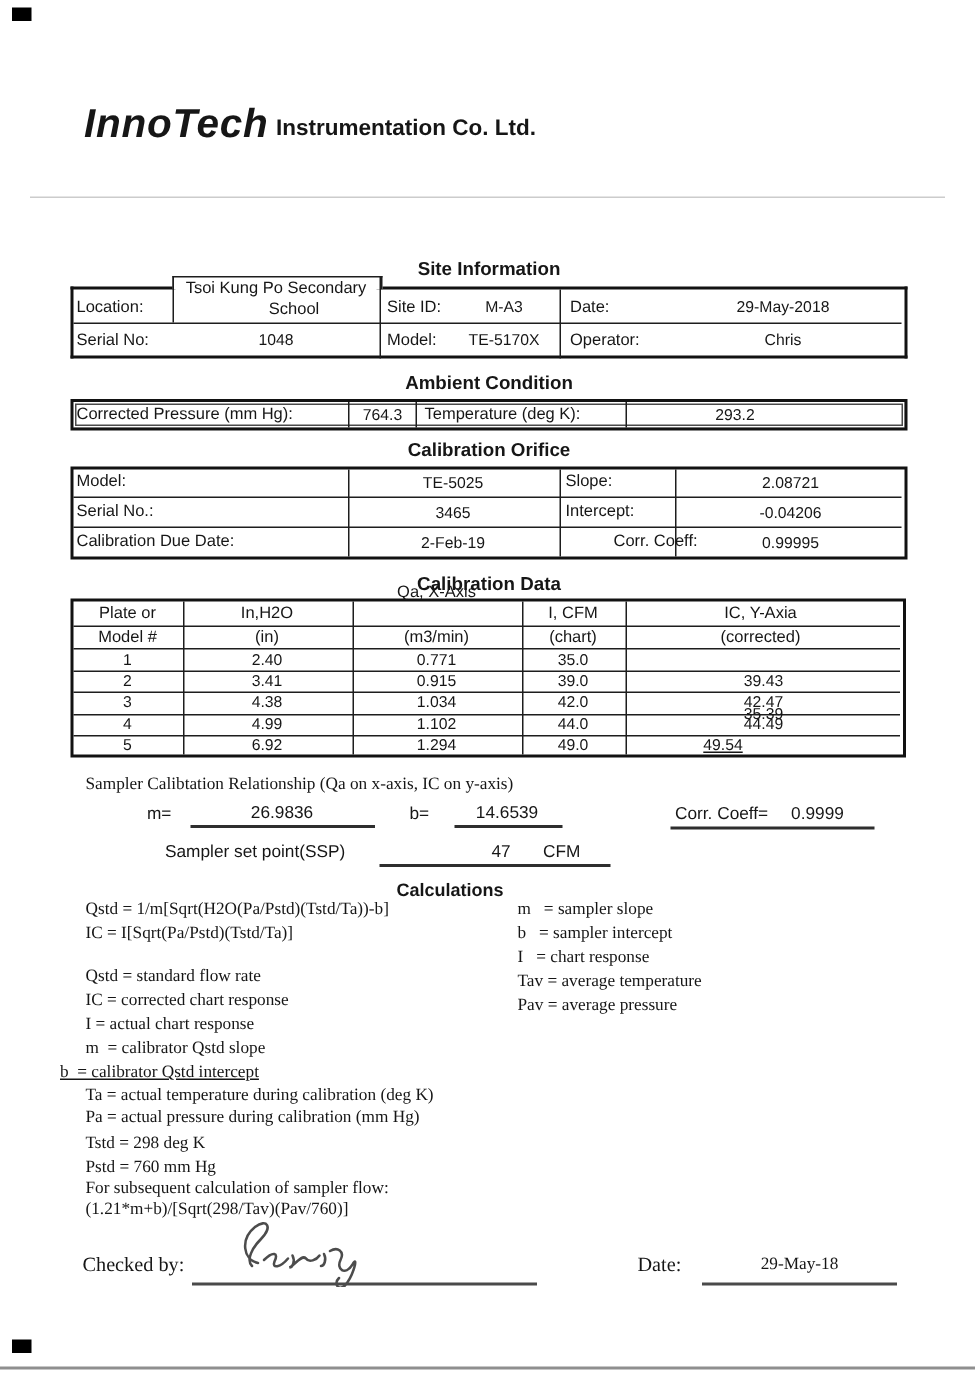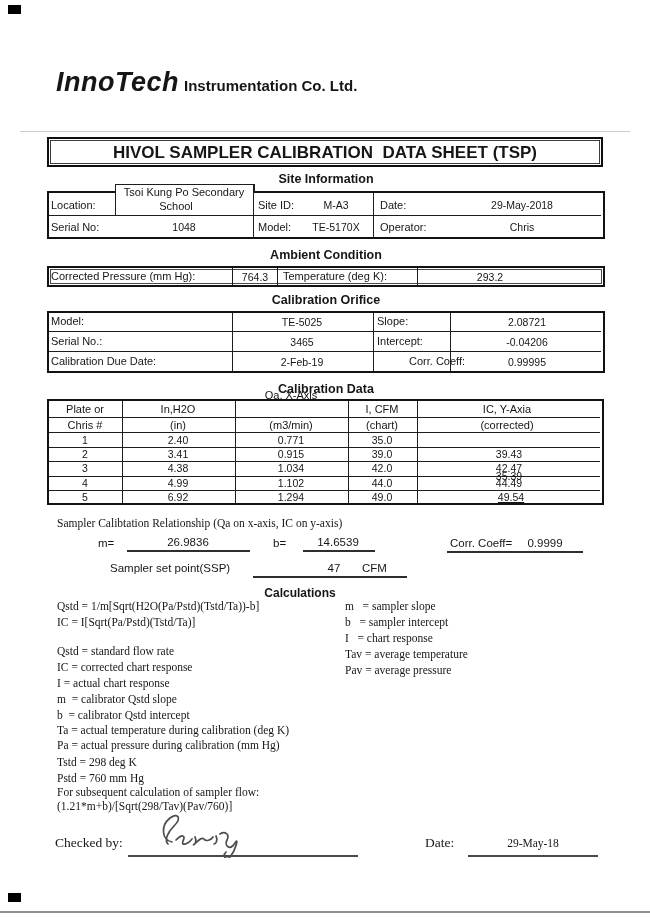--- a/index.html
+++ b/index.html
@@ -32,36 +32,35 @@
 <div class="page">
 
   <div class="mark" style="left:8px;top:5px;"></div>
   <div class="mark" style="left:8px;top:893px;"></div>
   <div class="hline" style="left:20px;top:131px;width:610px;background:#cccccc;"></div>
   <div class="hline" style="left:0;top:911px;width:650px;height:2px;background:#8f8f8f;"></div>
 
   <div class="logo-main">InnoTech</div>
   <div class="logo-suffix">Instrumentation Co. Ltd.</div>
 
-  <div class="title-box">HIVOL SAMPLER CALIBRATION  DATA SHEET (TSP)</div>
 
   <div class="heading" style="left:326px;top:172px;text-align:center;">Site Information</div>
 
   <div class="box" style="left:47px;top:191px;width:554px;height:46px;border-top:none;"></div>
   <div class="hline" style="left:47px;top:191px;width:70px;height:2px;background:#121212;"></div>
   <div class="hline" style="left:251px;top:191px;width:354px;height:2px;background:#121212;"></div>
   <div style="position:absolute;left:115px;top:184px;width:138px;height:8px;border:1px solid #1d1d1d;border-bottom:none;background:#fff;"></div>
   <div class="vline" style="left:115px;top:184px;height:31px;"></div>
   <div class="vline" style="left:253px;top:184px;height:55px;"></div>
   <div class="vline" style="left:373px;top:193px;height:46px;"></div>
   <div class="hline" style="left:49px;top:215px;width:552px;"></div>
 
   <span class="t tc" style="left:184px;top:186px;">Tsoi Kung Po Secondary</span>
   <span class="t" style="left:51px;top:199px;">Location:</span>
-  <span class="t tc" style="left:176px;top:200px;">School</span>
+  <span class="t tc" style="left:196px;top:200px;">School</span>
   <span class="t" style="left:258px;top:199px;">Site ID:</span>
   <span class="t tc v" style="left:336px;top:199px;">M-A3</span>
   <span class="t" style="left:380px;top:199px;">Date:</span>
   <span class="t tc v" style="left:522px;top:199px;">29-May-2018</span>
 
   <span class="t" style="left:51px;top:221px;">Serial No:</span>
   <span class="t tc v" style="left:184px;top:221px;">1048</span>
   <span class="t" style="left:258px;top:221px;">Model:</span>
   <span class="t tc v" style="left:336px;top:221px;">TE-5170X</span>
   <span class="t" style="left:380px;top:221px;">Operator:</span>
@@ -112,21 +111,21 @@
   <div class="hline" style="left:49px;top:461px;width:551px;"></div>
   <div class="hline" style="left:49px;top:476px;width:551px;"></div>
   <div class="hline" style="left:49px;top:490px;width:551px;"></div>
 
   <span class="t tc" style="left:85px;top:403px;">Plate or</span>
   <span class="t tc" style="left:178px;top:403px;">In,H2O</span>
   <span class="t tc" style="left:291px;top:389px;">Qa, X-Axis</span>
   <span class="t tc" style="left:382px;top:403px;">I, CFM</span>
   <span class="t tc" style="left:507px;top:403px;">IC, Y-Axia</span>
 
-  <span class="t tc" style="left:85px;top:419px;">Chris #</span>
+  <span class="t tc" style="left:85px;top:419px;">Model #</span>
   <span class="t tc" style="left:178px;top:419px;">(in)</span>
   <span class="t tc" style="left:291px;top:419px;">(m3/min)</span>
   <span class="t tc" style="left:382px;top:419px;">(chart)</span>
   <span class="t tc" style="left:507px;top:419px;">(corrected)</span>
 
   <span class="t tc v" style="left:85px;top:434px;">1</span>
   <span class="t tc v" style="left:178px;top:434px;">2.40</span>
   <span class="t tc v" style="left:291px;top:434px;">0.771</span>
   <span class="t tc v" style="left:382px;top:434px;">35.0</span>
   <span class="t tc v" style="left:509px;top:434px;margin-top:36px;">35.39</span>
@@ -146,21 +145,21 @@
   <span class="t tc v" style="left:85px;top:477px;">4</span>
   <span class="t tc v" style="left:178px;top:477px;">4.99</span>
   <span class="t tc v" style="left:291px;top:477px;">1.102</span>
   <span class="t tc v" style="left:382px;top:477px;">44.0</span>
   <span class="t tc v" style="left:509px;top:477px;">44.49</span>
 
   <span class="t tc v" style="left:85px;top:491px;">5</span>
   <span class="t tc v" style="left:178px;top:491px;">6.92</span>
   <span class="t tc v" style="left:291px;top:491px;">1.294</span>
   <span class="t tc v" style="left:382px;top:491px;">49.0</span>
-  <span class="t tc v" style="left:511px;top:491px;text-decoration:underline;">49.54</span>
+  <span class="t tc v" style="left:482px;top:491px;text-decoration:underline;">49.54</span>
 
   <span class="t serif" style="left:57px;top:517px;">Sampler Calibtation Relationship (Qa on x-axis, IC on y-axis)</span>
   <span class="t" style="left:98px;top:537px;font-size:11.5px;">m=</span>
   <span class="t tc" style="left:188px;top:536px;font-size:11.5px;">26.9836</span>
   <div class="ul" style="left:127px;top:550px;width:123px;"></div>
   <span class="t" style="left:273px;top:537px;font-size:11.5px;">b=</span>
   <span class="t tc" style="left:338px;top:536px;font-size:11.5px;">14.6539</span>
   <div class="ul" style="left:303px;top:550px;width:72px;"></div>
   <span class="t" style="left:450px;top:537px;font-size:11.5px;">Corr. Coeff=</span>
   <span class="t tc" style="left:545px;top:537px;font-size:11.5px;">0.9999</span>
@@ -178,21 +177,21 @@
   <span class="t serif" style="left:345px;top:600px;">m   = sampler slope</span>
   <span class="t serif" style="left:345px;top:616px;">b   = sampler intercept</span>
   <span class="t serif" style="left:345px;top:632px;">I   = chart response</span>
   <span class="t serif" style="left:345px;top:648px;">Tav = average temperature</span>
   <span class="t serif" style="left:345px;top:664px;">Pav = average pressure</span>
 
   <span class="t serif" style="left:57px;top:645px;">Qstd = standard flow rate</span>
   <span class="t serif" style="left:57px;top:661px;">IC = corrected chart response</span>
   <span class="t serif" style="left:57px;top:677px;">I = actual chart response</span>
   <span class="t serif" style="left:57px;top:693px;">m  = calibrator Qstd slope</span>
-  <span class="t serif" style="left:57px;top:709px;">b  = calibrator Qstd intercept</span>
+  <span class="t serif" style="left:40px;top:709px;text-decoration:underline;">b  = calibrator Qstd intercept</span>
   <span class="t serif" style="left:57px;top:739px;">Pa = actual pressure during calibration (mm Hg)</span>
   <span class="t serif" style="left:57px;top:724px;">Ta = actual temperature during calibration (deg K)</span>
   <span class="t serif" style="left:57px;top:756px;">Tstd = 298 deg K</span>
   <span class="t serif" style="left:57px;top:772px;">Pstd = 760 mm Hg</span>
   <span class="t serif" style="left:57px;top:786px;">For subsequent calculation of sampler flow:</span>
   <span class="t serif" style="left:57px;top:800px;">(1.21*m+b)/[Sqrt(298/Tav)(Pav/760)]</span>
 
   <span class="t serif" style="left:55px;top:836px;font-size:13.5px;">Checked by:</span>
   <div class="ulthin" style="left:128px;top:855px;width:230px;"></div>
   <svg class="sig" width="100" height="48" viewBox="0 0 100 48">

